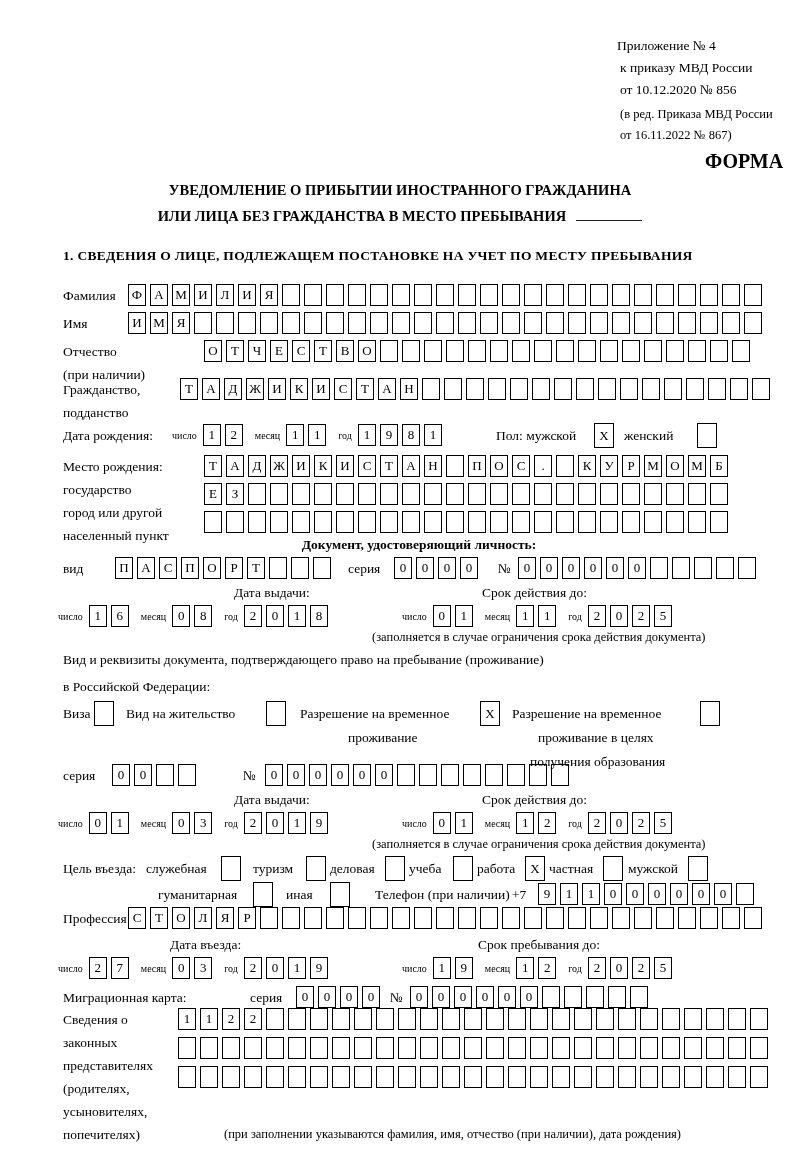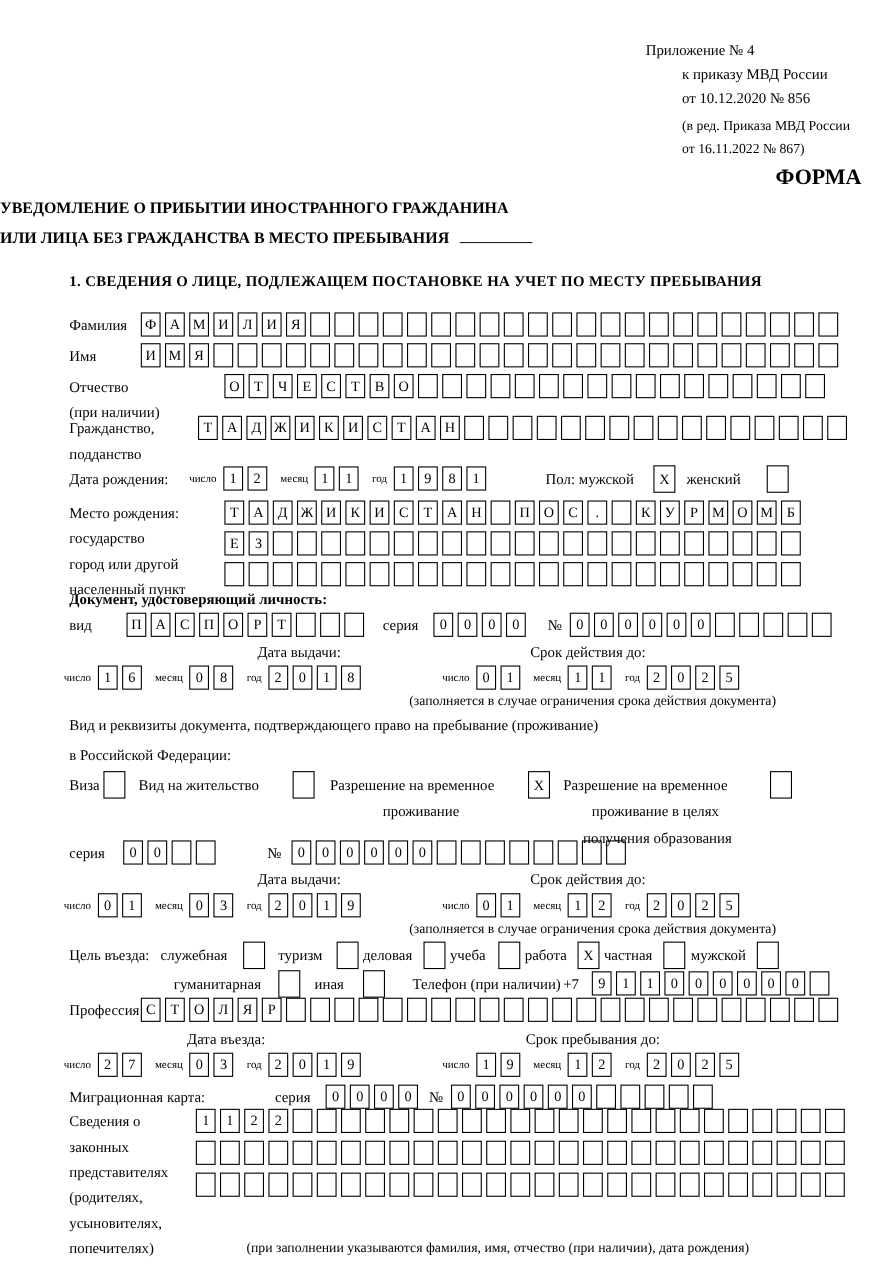--- a/index.html
+++ b/index.html
@@ -2,39 +2,39 @@
 <html lang="ru"><head>
 <meta charset="utf-8">
 <style>
   html,body{margin:0;padding:0;background:#fff;}
   .page{position:relative;width:800px;height:1163px;background:#ffffff;
         font-family:"Liberation Serif","DejaVu Serif",serif;color:#000;overflow:hidden;}
   .abs{position:absolute;}
   .lbl{font-size:13.5px;white-space:nowrap;}
   .small{font-size:12.5px;}
   .b{font-weight:bold;}
-  .center{text-align:left;}
+  .center{text-align:center;}
   .cells{display:inline-flex;}
   .cell{flex:none;width:18px;height:22px;border:1.5px solid #000;box-sizing:border-box;
         margin-right:4px;display:inline-flex;align-items:center;justify-content:center;
         font-size:13px;}
   .cells .cell:last-child{margin-right:0;}
   .big .cell{width:20px;height:25px;}
   .dategroup{display:inline-flex;align-items:center;}
   .dg-lbl{font-size:10px;margin-right:6px;white-space:nowrap;}
   .dg-cells{margin-right:12px;}
   .dategroup .dg-cells:last-child{margin-right:0;}
   .blank{display:inline-block;width:66px;height:15px;border-bottom:1.6px solid #222;margin-left:10px;}
 </style>
 </head>
 <body>
 
 <div class="page">
 
-  <div class="abs lbl" style="left:587px;top:38px">Приложение № 4</div>
+  <div class="abs lbl" style="left:617px;top:38px">Приложение № 4</div>
   <div class="abs lbl" style="left:620px;top:60px">к приказу МВД России</div>
   <div class="abs lbl" style="left:620px;top:82px">от 10.12.2020 № 856</div>
   <div class="abs lbl small" style="left:620px;top:107px">(в ред. Приказа МВД России</div>
   <div class="abs lbl small" style="left:620px;top:128px">от 16.11.2022 № 867)</div>
   <div class="abs lbl b" style="left:705px;top:150px;font-size:20px">ФОРМА</div>
 
   <div class="abs b center" style="left:0;top:182px;width:800px;font-size:14.5px">УВЕДОМЛЕНИЕ О ПРИБЫТИИ ИНОСТРАННОГО ГРАЖДАНИНА</div>
   <div class="abs center" style="left:0;top:205px;width:800px">
     <span class="b" style="font-size:14.5px">ИЛИ ЛИЦА БЕЗ ГРАЖДАНСТВА В МЕСТО ПРЕБЫВАНИЯ</span><span class="blank"></span>
   </div>

